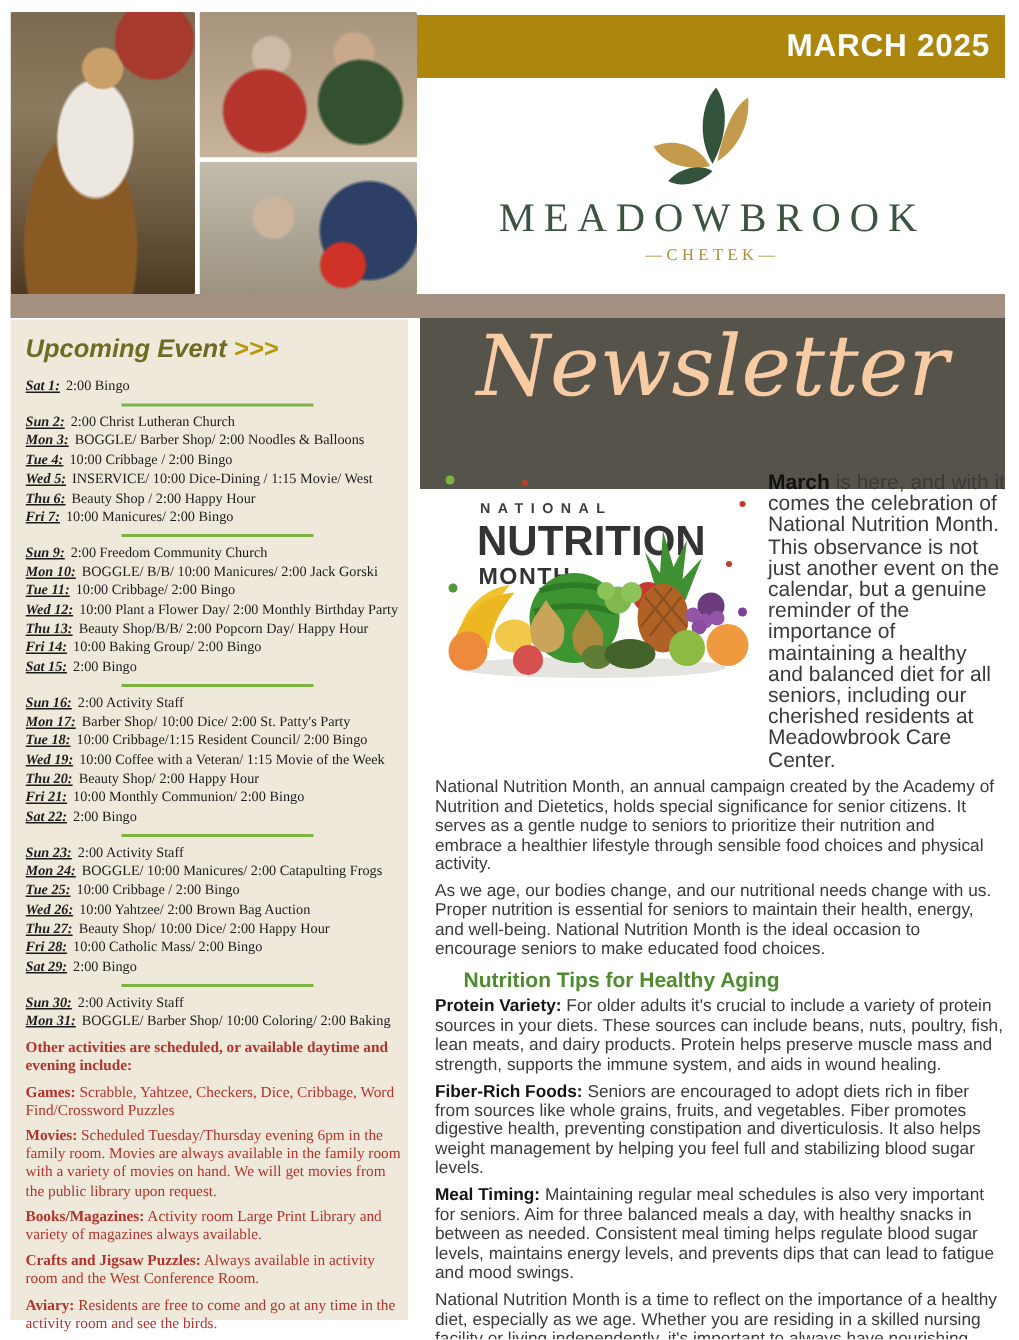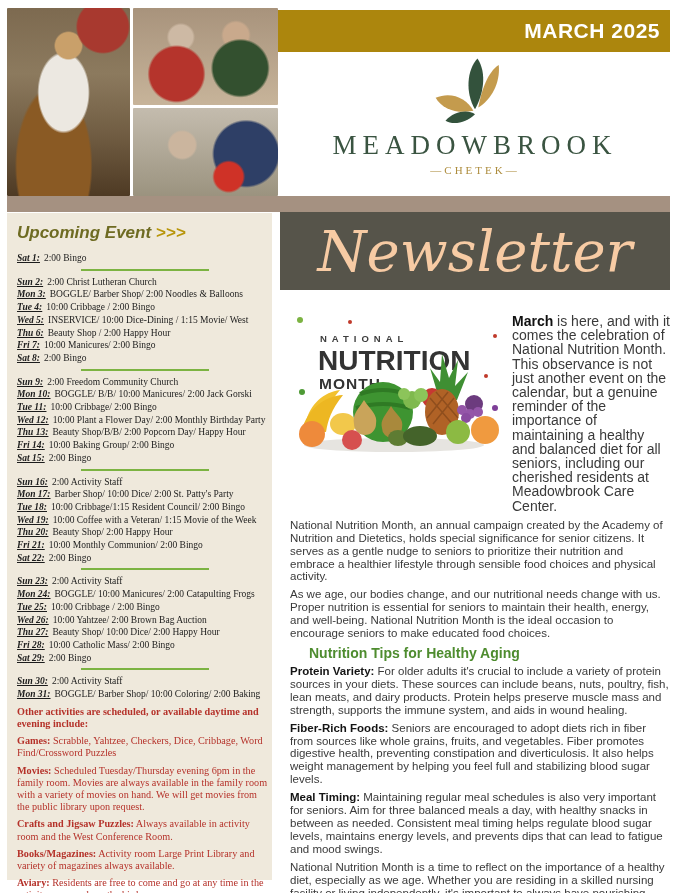--- a/index.html
+++ b/index.html
@@ -33,22 +33,22 @@
   .gold-band{position:absolute;left:278px;top:10px;width:392px;height:42px;
     background:#AC860D;color:#fff;font-weight:bold;font-size:21px;line-height:42px;
     text-align:right;padding-right:10px;box-sizing:border-box;letter-spacing:.5px;}
   .logo{position:absolute;left:280px;top:56px;width:390px;text-align:center;}
   .logo svg{display:block;margin:0 auto;}
   .logo-name{font-family:"Liberation Serif",serif;color:#3A5441;font-size:27px;
     letter-spacing:6px;margin-top:2px;}
   .logo-loc{font-family:"Liberation Serif",serif;color:#AD8C3C;font-size:11px;
     letter-spacing:3px;margin-top:3px;}
   .tan-strip{position:absolute;left:7px;top:196px;width:663px;height:16px;background:#A59181;}
-  .olive-banner{position:absolute;left:280px;top:212px;width:390px;height:78px;
-    background:#56544A;display:flex;align-items:center;justify-content:center;}
+  .olive-banner{position:absolute;left:280px;top:212px;width:390px;height:114px;
+    background:#56544A;display:flex;justify-content:center;}
   .olive-banner .nl{font-family:"DejaVu Serif",serif;font-style:italic;
     font-size:56px;color:#F7CBA4;}
 
   
   .events-box{position:absolute;left:7px;top:213px;width:265px;height:667px;
     background:#EFE9DC;box-sizing:border-box;padding:8px 0 6px 10px;}
   .ev-heading{margin:2px 0 9px;font-style:italic;font-weight:bold;font-size:17px;
     color:#6E6B22;}
   .ev-heading .ev-a{color:#B8960C;}
   .ev-row{font-family:"Liberation Serif",serif;font-size:9.5px;line-height:12.7px;
@@ -107,21 +107,20 @@
       </div>
     <div class="divider"></div>
 
     <div class="week">
         <div class="ev-row"><span class="ev-day">Sun 2:</span><span>2:00 Christ Lutheran Church</span></div>
         <div class="ev-row"><span class="ev-day">Mon 3:</span><span>BOGGLE/ Barber Shop/ 2:00 Noodles &amp; Balloons</span></div>
         <div class="ev-row"><span class="ev-day">Tue 4:</span><span>10:00 Cribbage / 2:00 Bingo</span></div>
         <div class="ev-row"><span class="ev-day">Wed 5:</span><span>INSERVICE/ 10:00 Dice-Dining / 1:15 Movie/ West</span></div>
         <div class="ev-row"><span class="ev-day">Thu 6:</span><span>Beauty Shop / 2:00 Happy Hour</span></div>
         <div class="ev-row"><span class="ev-day">Fri 7:</span><span>10:00 Manicures/ 2:00 Bingo</span></div>
-        <div class="ev-row"><span class="ev-day">Sat 8:</span><span>2:00 Bingo</span></div>
       </div>
     <div class="divider"></div>
 
     <div class="week">
         <div class="ev-row"><span class="ev-day">Sun 9:</span><span>2:00 Freedom Community Church</span></div>
         <div class="ev-row"><span class="ev-day">Mon 10:</span><span>BOGGLE/ B/B/ 10:00 Manicures/ 2:00 Jack Gorski</span></div>
         <div class="ev-row"><span class="ev-day">Tue 11:</span><span>10:00 Cribbage/ 2:00 Bingo</span></div>
         <div class="ev-row"><span class="ev-day">Wed 12:</span><span>10:00 Plant a Flower Day/ 2:00 Monthly Birthday Party</span></div>
         <div class="ev-row"><span class="ev-day">Thu 13:</span><span>Beauty Shop/B/B/ 2:00 Popcorn Day/ Happy Hour</span></div>
         <div class="ev-row"><span class="ev-day">Fri 14:</span><span>10:00 Baking Group/ 2:00 Bingo</span></div>
@@ -153,22 +152,22 @@
 
     <div class="week">
         <div class="ev-row"><span class="ev-day">Sun 30:</span><span>2:00 Activity Staff</span></div>
         <div class="ev-row"><span class="ev-day">Mon 31:</span><span>BOGGLE/ Barber Shop/ 10:00 Coloring/ 2:00 Baking</span></div>
       </div>
 
     <div>
         <p class="note"><b>Other activities are scheduled, or available daytime and evening include:</b> <span></span></p>
         <p class="note"><b>Games:</b> <span>Scrabble, Yahtzee, Checkers, Dice, Cribbage, Word Find/Crossword Puzzles</span></p>
         <p class="note"><b>Movies:</b> <span>Scheduled Tuesday/Thursday evening 6pm in the family room. Movies are always available in the family room with a variety of movies on hand. We will get movies from the public library upon request.</span></p>
+        <p class="note"><b>Books/Magazines:</b> <span>Activity room Large Print Library and variety of magazines always available.</span></p>
         <p class="note"><b>Crafts and Jigsaw Puzzles:</b> <span>Always available in activity room and the West Conference Room.</span></p>
-        <p class="note"><b>Books/Magazines:</b> <span>Activity room Large Print Library and variety of magazines always available.</span></p>
         <p class="note"><b>Aviary:</b> <span>Residents are free to come and go at any time in the activity room and see the birds.</span></p>
       </div>
 
   </aside>
 
   <section class="article">
     <div class="intro-row">
       <svg class="nutri" viewBox="0 0 214 144">
         <ellipse cx="104" cy="133" rx="90" ry="7" fill="#E6E4E0"></ellipse>
 

